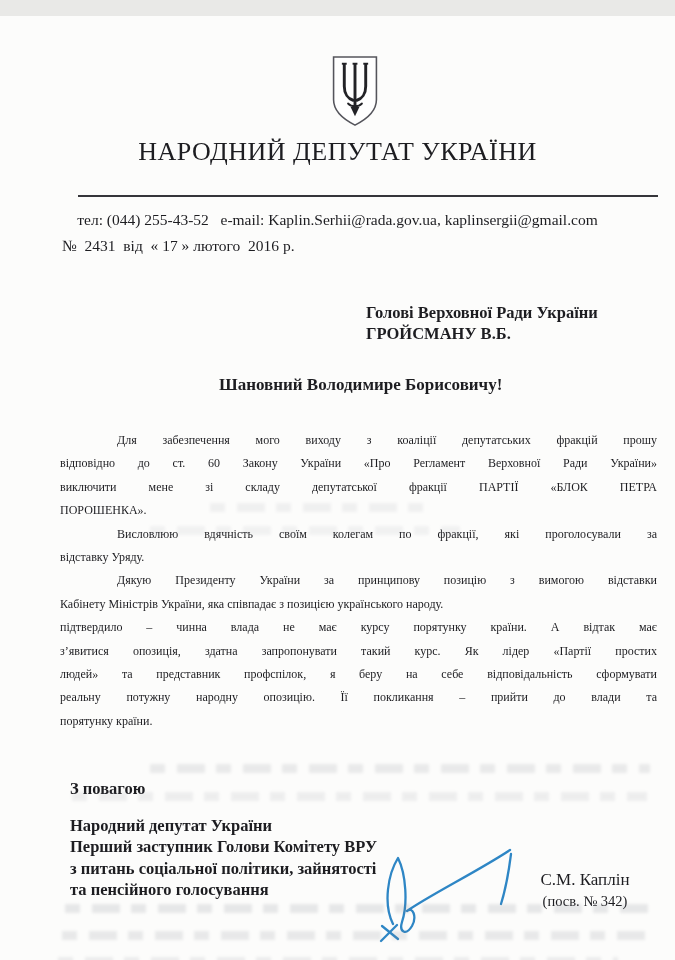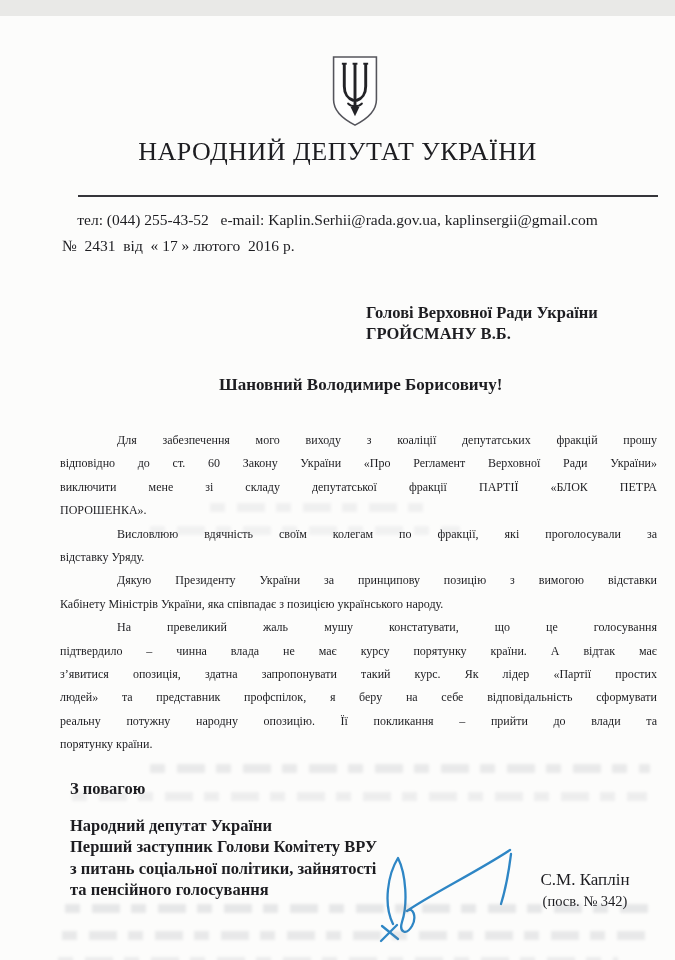--- a/index.html
+++ b/index.html
@@ -101,21 +101,20 @@
 
   <div class="abs body-block" id="letter-body">
       <div class="bline first">Для забезпечення мого виходу з коаліції депутатських фракцій прошу</div>
       <div class="bline">відповідно до ст. 60 Закону України «Про Регламент Верховної Ради України»</div>
       <div class="bline">виключити мене зі складу депутатської фракції ПАРТІЇ «БЛОК ПЕТРА</div>
       <div class="bline last">ПОРОШЕНКА».</div>
       <div class="bline first">Висловлюю вдячність своїм колегам по фракції, які проголосували за</div>
       <div class="bline last">відставку Уряду.</div>
       <div class="bline first">Дякую Президенту України за принципову позицію з вимогою відставки</div>
       <div class="bline last">Кабінету Міністрів України, яка співпадає з позицією українського народу.</div>
-      <div class="bline first">На превеликий жаль мушу констатувати, що це голосування</div>
       <div class="bline">підтвердило – чинна влада не має курсу порятунку країни. А відтак має</div>
       <div class="bline">з’явитися опозиція, здатна запропонувати такий курс. Як лідер «Партії простих</div>
       <div class="bline">людей» та представник профспілок, я беру на себе відповідальність сформувати</div>
       <div class="bline">реальну потужну народну опозицію. Її покликання – прийти до влади та</div>
       <div class="bline last">порятунку країни.</div>
     </div>
 
   <div class="abs regards">З повагою</div>
   <div class="abs position-block" id="position-lines">
       <div>Народний депутат України</div>

